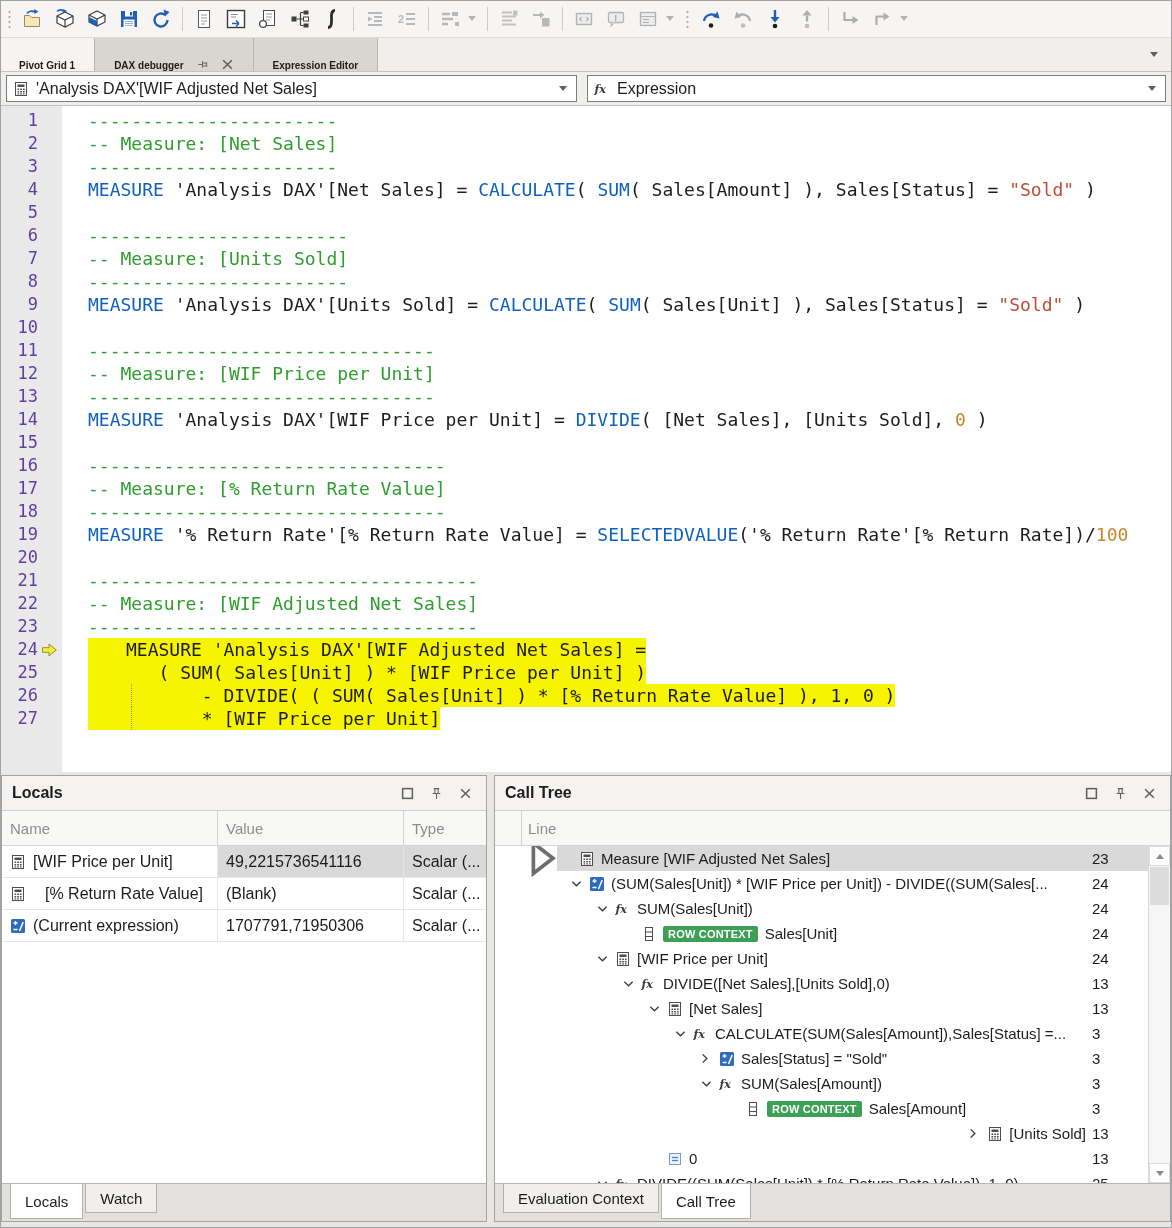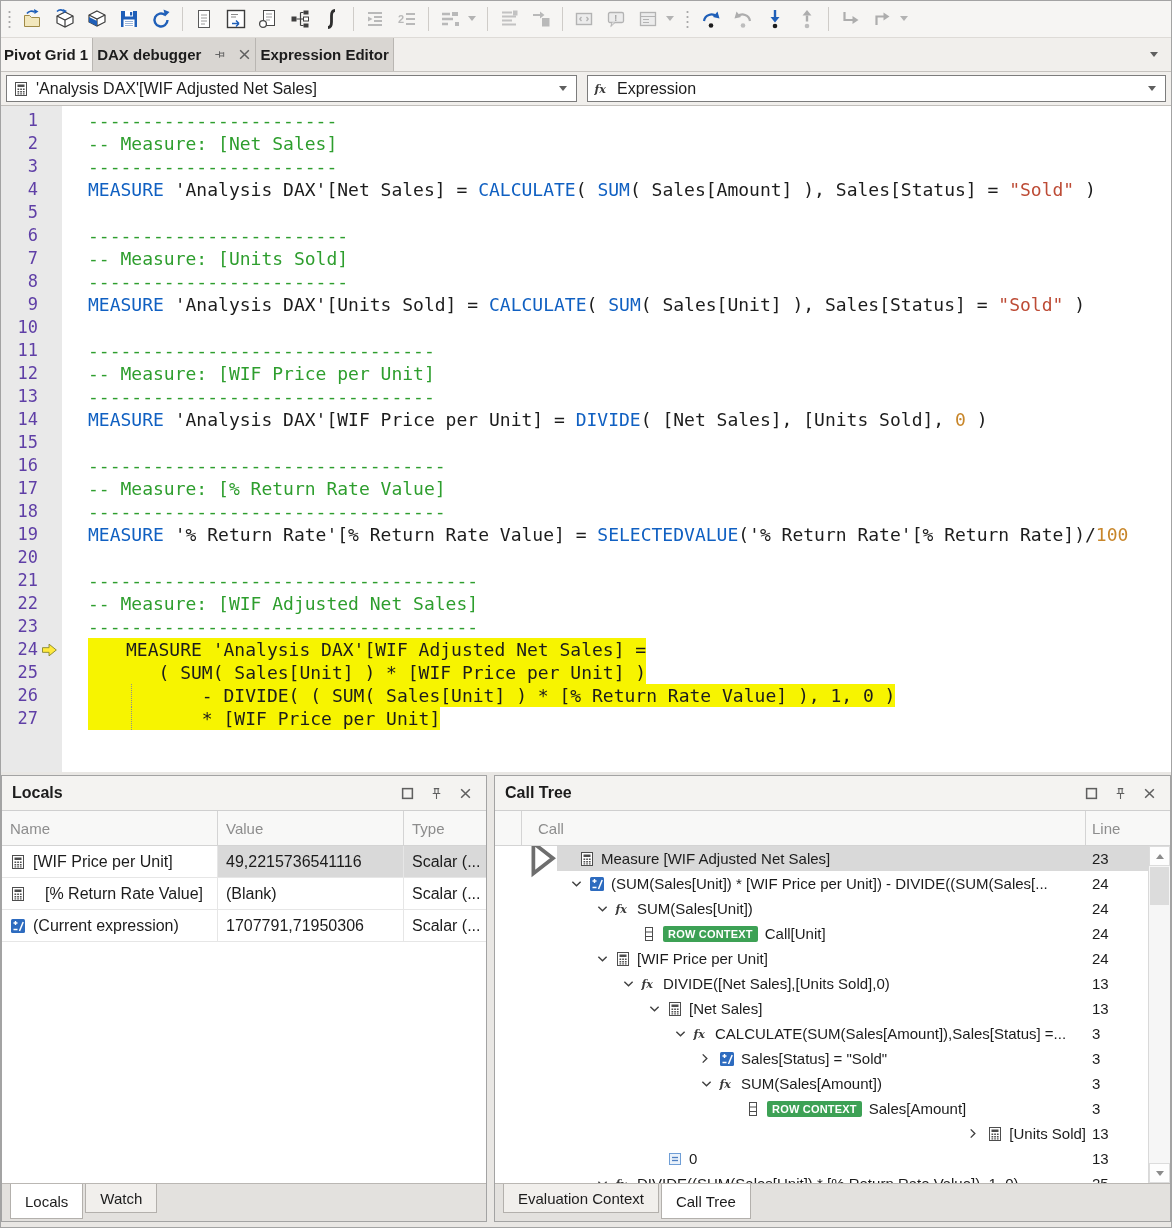--- a/index.html
+++ b/index.html
@@ -14,21 +14,21 @@
   .tb-btn svg{width:22px;height:22px;}
   .tb-sep{width:1px;height:24px;background:#cfccc8;margin:0 5px;flex:0 0 1px;}
   .tb-grip{display:flex;align-items:center;margin:0 4px;}
   .tb-grip svg{width:7px;height:22px;}
   .caret{width:0;height:0;border-left:4.5px solid transparent;border-right:4.5px solid transparent;border-top:5px solid #5f5f5f;display:inline-block;}
   .caret.dis{border-top-color:#b3b3b3;}
   .tb-caret{margin:0 6px 0 2px;}
 
   
   .tabrow{position:absolute;left:0;top:38px;width:100%;height:34px;background:#f1efec;border-bottom:1px solid #c6c3bf;box-sizing:border-box;display:flex;}
-  .ttab{height:100%;display:flex;align-items:center;padding:0 4px;font-weight:bold;font-size:15px;
+  .ttab{height:100%;display:flex;align-items:flex-end;padding:0 19px;font-weight:bold;font-size:10px;
         border-right:1px solid #b9b6b2;box-sizing:border-box;background:#d9d6d2;}
   .ttab.light{background:#f6f4f2;}
   .ttab .ticn{margin-left:12px;display:flex;align-items:center;}
   .ttab .ticn svg{width:13px;height:13px;}
   .tabrow-caret{position:absolute;right:14px;top:14px;}
 
   
   .comborow{position:absolute;left:0;top:72px;width:100%;height:34px;background:#f1efec;border-bottom:1px solid #c2bfbb;box-sizing:border-box;}
   .combo{position:absolute;top:3px;height:27px;background:#fff;border:1px solid #7c7c7c;display:flex;align-items:center;box-sizing:border-box;font-size:16px;}
   #combo-measure{left:6px;width:571px;}
@@ -668,21 +668,20 @@
           </span>
         <span>
             <svg viewBox="0 0 12 12">
               <path d="M2 2l8 8M10 2l-8 8" stroke="#5f5f5f" stroke-width="1.4"></path>
             </svg>
           </span>
       </span>
     </div>
     <div class="ghead" id="calltree-head">
         <div class="ghc" style="flex: 0 0 27px;"></div>
-        <div class="ghc" style="flex: 1 1 0%; padding-left: 16px;">Call</div>
         <div class="ghc" style="flex: 0 0 84px; padding-left: 6px;">Line</div>
       </div>
     <div class="ctbody" id="calltree-body">
       <div class="trow">
           <div class="texp">
             <svg viewBox="0 0 8 12">
               <path d="M1 1.5L6.8 6 1 10.5Z" fill="none" stroke="#6e6e6e" stroke-width="1.1"></path>
             </svg>
           </div>
           <div class="tcontent sel" style="padding-left: 4px;">
@@ -749,21 +748,21 @@
           <div class="tcontent" style="padding-left: 66px;">
             <span class="chv"></span>
             <span class="icn">
               <svg viewBox="0 0 16 16">
                 <rect x="4.5" y="1.5" width="7" height="13" fill="#fff" stroke="#4d4d4d"></rect>
                 <line x1="4.5" y1="6" x2="11.5" y2="6" stroke="#4d4d4d"></line>
                 <line x1="4.5" y1="10.5" x2="11.5" y2="10.5" stroke="#4d4d4d"></line>
               </svg>
             </span>
             <span class="badge">ROW CONTEXT</span>
-            <span>Call[Unit]</span>
+            <span>Sales[Unit]</span>
           </div>
           <div class="tline">24</div>
         </div>
         <div class="trow">
           <div class="texp"></div>
           <div class="tcontent" style="padding-left: 40px;">
             <span class="chv">
               <svg viewBox="0 0 12 8">
                 <path d="M1.5 1.5L6 6l4.5-4.5" fill="none" stroke="#3f3f3f" stroke-width="1.5"></path>
               </svg>

